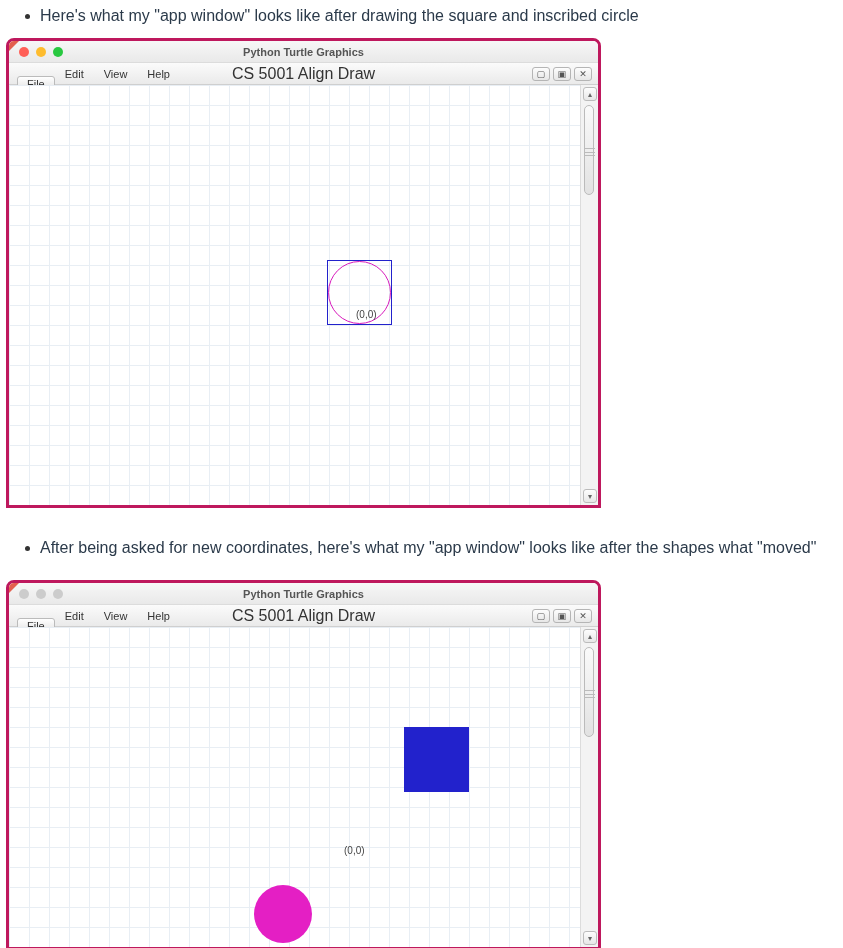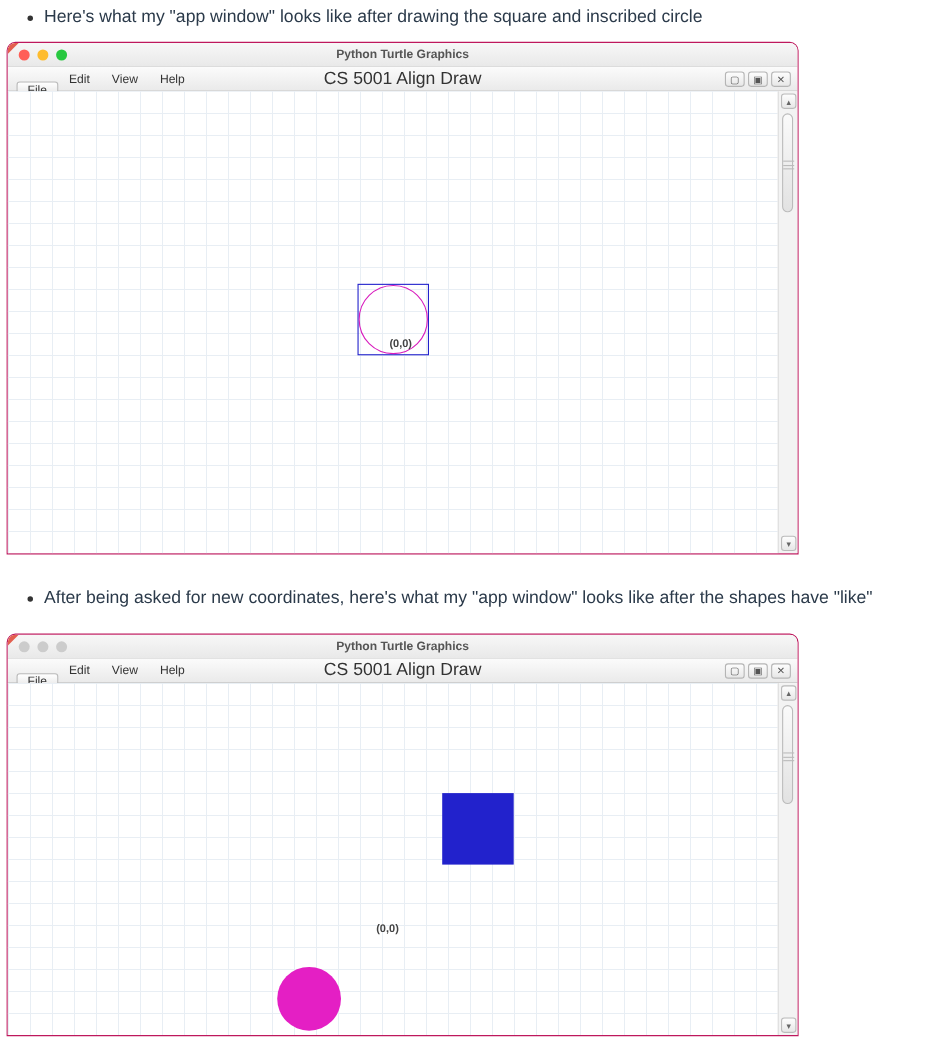--- a/index.html
+++ b/index.html
@@ -19,22 +19,22 @@
       width: 5px; height: 5px; background: #333; border-radius: 50%;
       margin-top: 10px; flex-shrink: 0;
     }
     .bullet-text {
       color: #2b3a4a;
       font-size: 16px;
       line-height: 1.5;
     }
     .app-window {
       margin: 8px 6px 28px 6px;
-      width: 720px;
-      border: 1px solid #be185d;
+      width: 595px;
+      border: 3px solid #be185d;
       border-top-left-radius: 8px;
       border-top-right-radius: 8px;
       position: relative;
       overflow: hidden;
     }
     .app-window::before {
       content: "";
       position: absolute; left: 0; top: 0; width: 0; height: 0;
       border-top: 10px solid #e35f4e;
       border-right: 10px solid transparent;
@@ -120,21 +120,21 @@
     
     .sq-outline {
       position: absolute; width: 65px; height: 65px;
       border: 1px solid #2222cc;
     }
     .circ-outline {
       position: absolute; width: 63px; height: 63px;
       border: 1px solid #d81bbd; border-radius: 50%;
     }
     .origin-label {
-      position: absolute; font-size: 10px; color: #444; font-weight: 700;
+      position: absolute; font-size: 10px; color: #444; font-weight: 400;
     }
     .sq-filled {
       position: absolute; width: 65px; height: 65px;
       background: #2222cc;
     }
     .circ-filled {
       position: absolute; width: 58px; height: 58px;
       background: #e41fc4; border-radius: 50%;
     }
   </style>
@@ -183,21 +183,21 @@
           <span></span>
           <span></span>
       </div>
       <div class="scroll-btn" style="bottom:2px;">▾</div>
     </div>
   </div>
 </div>
 
 <div class="bullet-item">
   <div class="bullet-dot"></div>
-  <div class="bullet-text">After being asked for new coordinates, here's what my "app window" looks like after the shapes have "like"</div>
+  <div class="bullet-text">After being asked for new coordinates, here's what my "app window" looks like after the shapes what "moved"</div>
 </div>
 
 <div class="app-window" style="margin-top:20px;">
   <div class="titlebar">
     <div class="traffic-lights">
       <div class="tl grey"></div>
       <div class="tl grey"></div>
       <div class="tl grey"></div>
     </div>
     <div class="win-title">Python Turtle Graphics</div>

